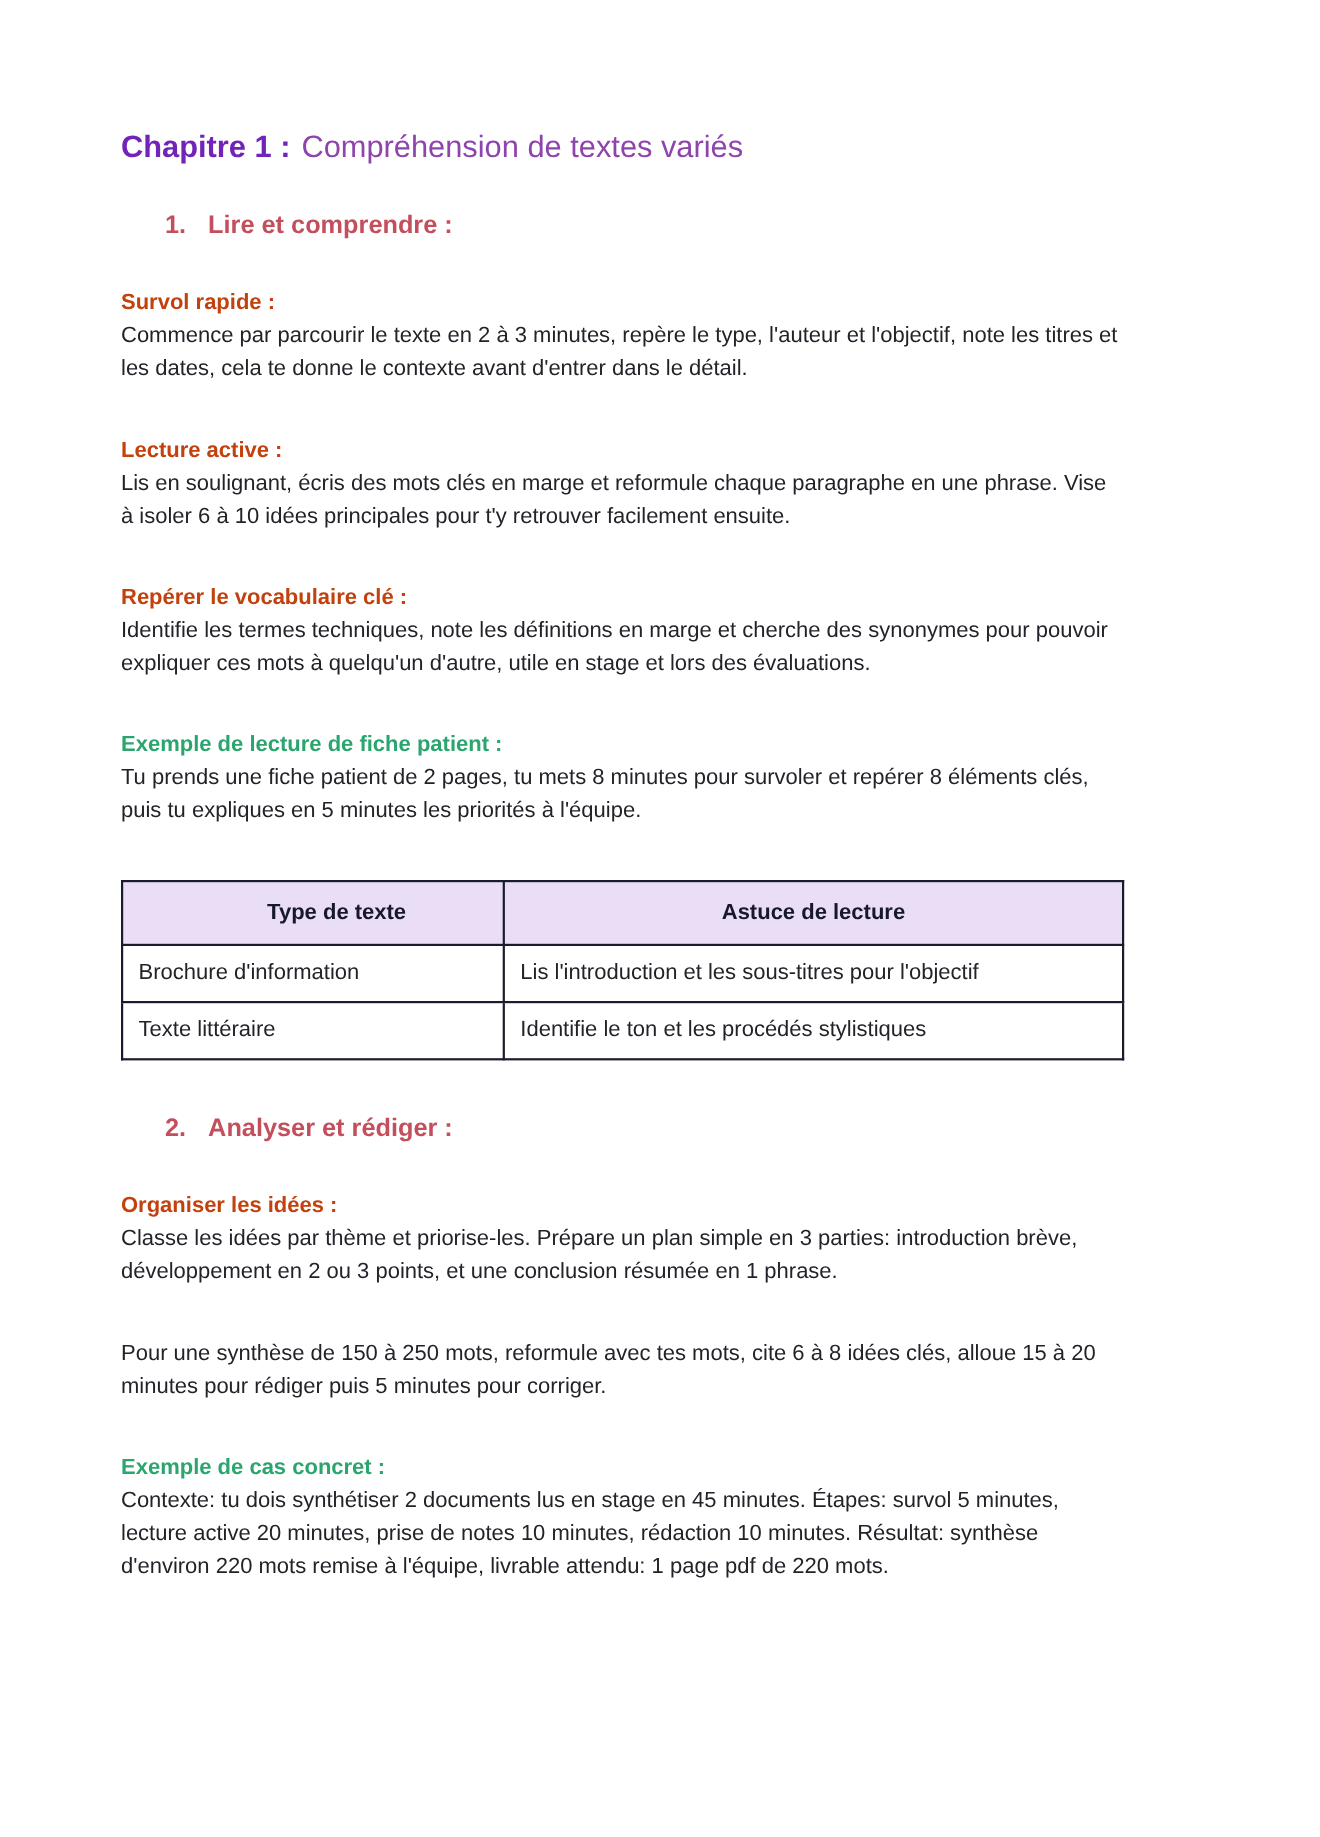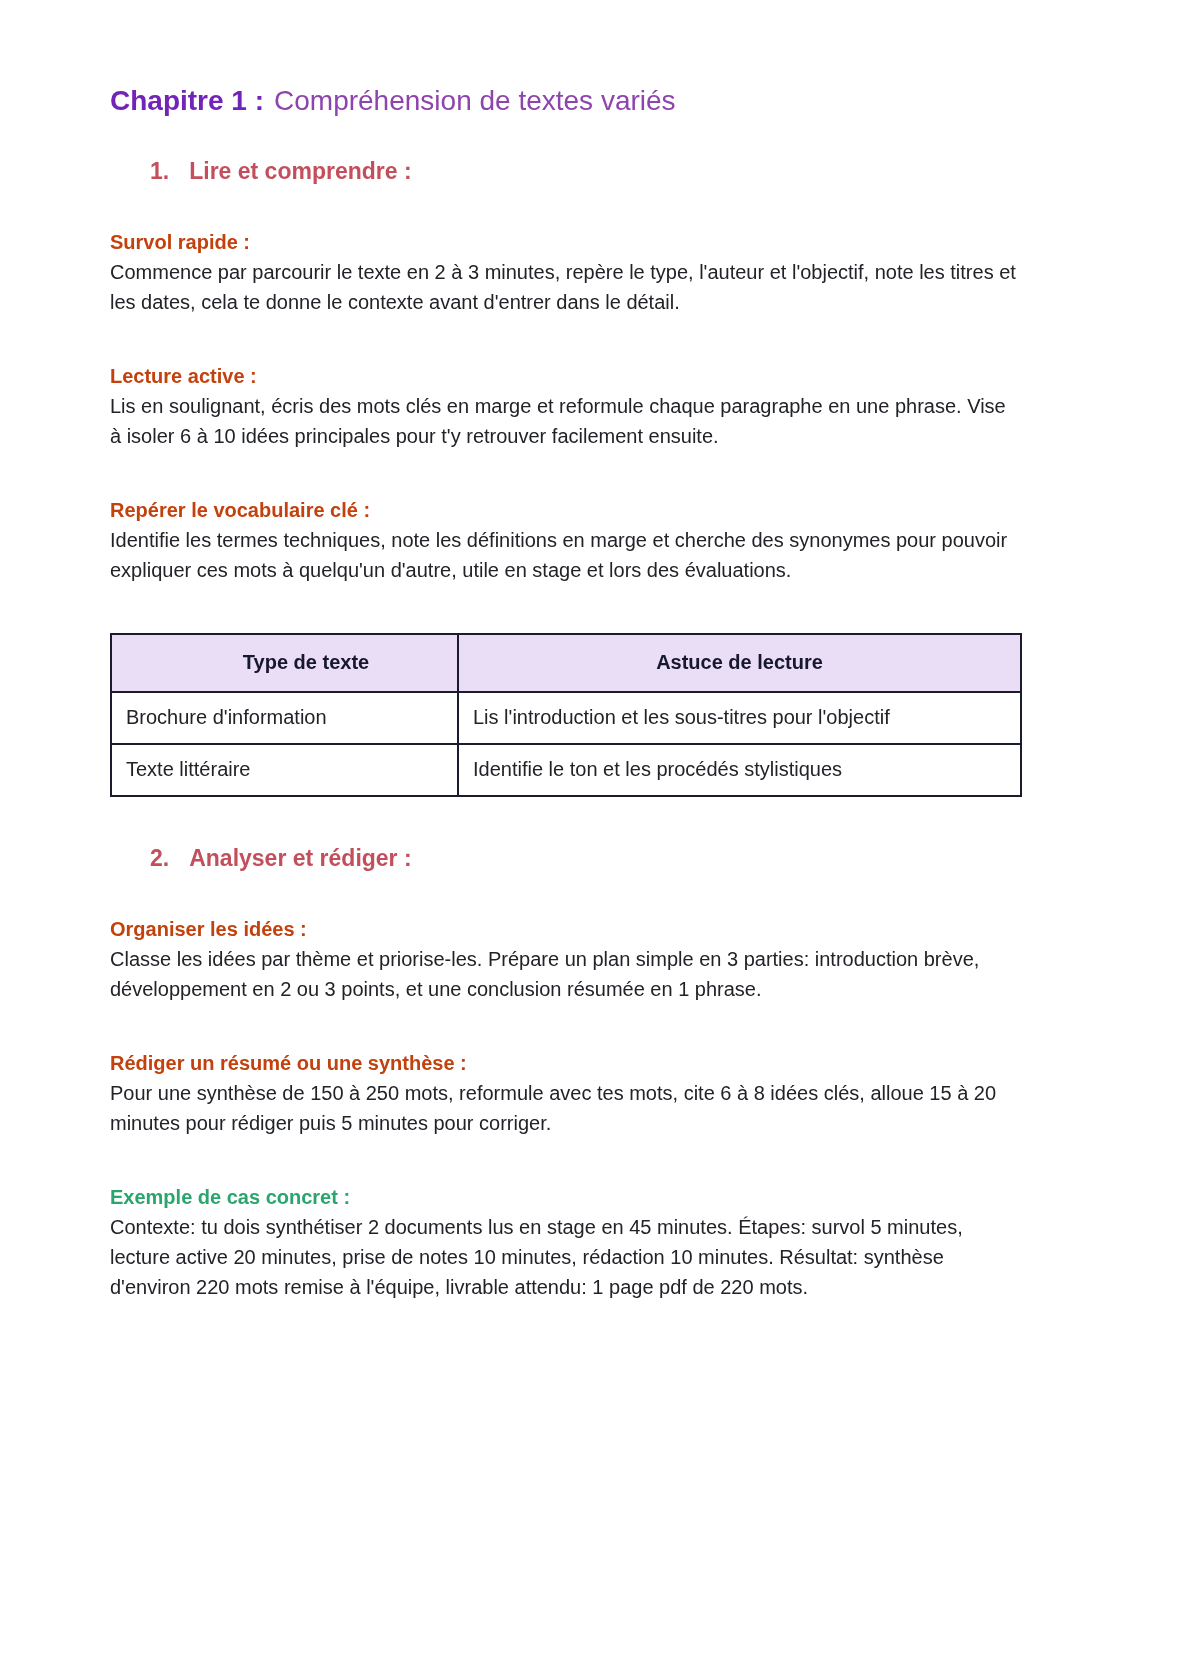--- a/index.html
+++ b/index.html
@@ -18,20 +18,21 @@
     background:#ffffff;
     font-family:"Liberation Sans","DejaVu Sans",sans-serif;
     color:var(--body-text);
     overflow:hidden;
   }
   .page{
     box-sizing:border-box;
     width:912px;
     margin-left:110px;
     padding-top:84px;
+    margin-top:33px;
   }
   h1{
     margin:0 0 40px 0;
     font-size:28px;
     line-height:1.2;
     font-weight:400;
   }
   .chap-label{
     color:var(--chapter-label);
     font-weight:800;
@@ -118,20 +119,24 @@
   <div class="block">
     <p class="sub-h">Lecture active :</p>
     <p class="body-p">Lis en soulignant, écris des mots clés en marge et reformule chaque paragraphe en une phrase. Vise à isoler 6 à 10 idées principales pour t'y retrouver facilement ensuite.</p>
   </div>
 
   <div class="block">
     <p class="sub-h">Repérer le vocabulaire clé :</p>
     <p class="body-p">Identifie les termes techniques, note les définitions en marge et cherche des synonymes pour pouvoir expliquer ces mots à quelqu'un d'autre, utile en stage et lors des évaluations.</p>
   </div>
 
+  <div class="block">
+    <p class="sub-h example">Exemple de lecture de fiche patient :</p>
+    <p class="body-p">Tu prends une fiche patient de 2 pages, tu mets 8 minutes pour survoler et repérer 8 éléments clés, puis tu expliques en 5 minutes les priorités à l'équipe.</p>
+  </div>
 
   <table>
     <thead>
       <tr>
         <th class="col-type">Type de texte</th>
         <th>Astuce de lecture</th>
       </tr>
     </thead>
     <tbody>
       <tr>
@@ -149,21 +154,20 @@
     <span>2.</span>
     <span>Analyser et rédiger :</span>
   </div>
 
   <div class="block">
     <p class="sub-h">Organiser les idées :</p>
     <p class="body-p">Classe les idées par thème et priorise-les. Prépare un plan simple en 3 parties: introduction brève, développement en 2 ou 3 points, et une conclusion résumée en 1 phrase.</p>
   </div>
 
   <div class="block">
-    <p class="sub-h">Rédiger un résumé ou une synthèse :</p>
     <p class="body-p">Pour une synthèse de 150 à 250 mots, reformule avec tes mots, cite 6 à 8 idées clés, alloue 15 à 20 minutes pour rédiger puis 5 minutes pour corriger.</p>
   </div>
 
   <div class="block">
     <p class="sub-h example">Exemple de cas concret :</p>
     <p class="body-p">Contexte: tu dois synthétiser 2 documents lus en stage en 45 minutes. Étapes: survol 5 minutes, lecture active 20 minutes, prise de notes 10 minutes, rédaction 10 minutes. Résultat: synthèse d'environ 220 mots remise à l'équipe, livrable attendu: 1 page pdf de 220 mots.</p>
   </div>
 
 </div>
 

